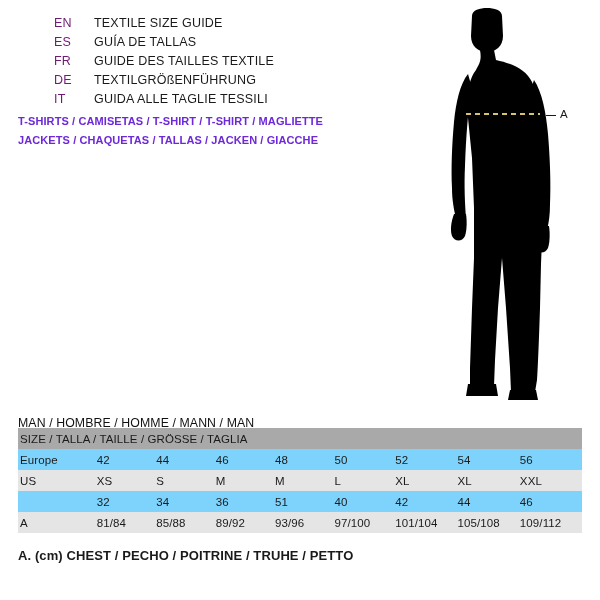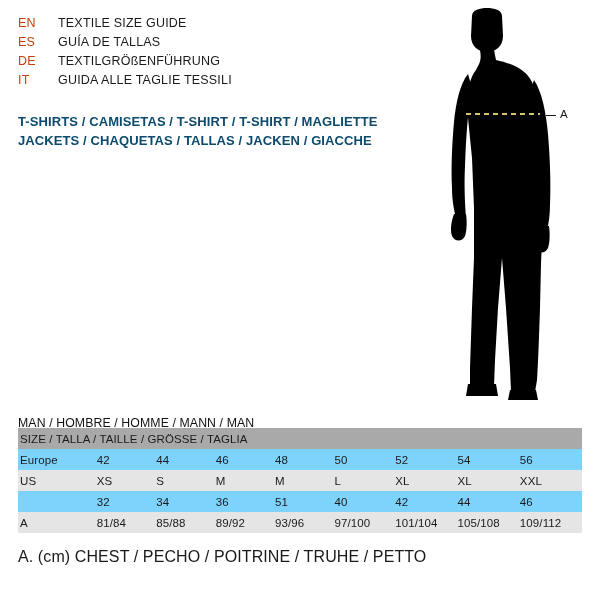--- a/index.html
+++ b/index.html
@@ -30,42 +30,43 @@
   }
   .lang-row {
     display: flex;
     align-items: baseline;
     height: 19px;
   }
   .lang-code {
     width: 40px;
     font-size: 12.5px;
     letter-spacing: 0.2px;
-    color: #c2410c;
+    color: #701a75;
+    margin-left: 36px;
   }
   .lang-text {
     font-size: 12.5px;
     letter-spacing: 0.2px;
     color: #1a1a1a;
     white-space: nowrap;
   }
 
   
   .category-block {
     position: absolute;
     left: 18px;
     top: 112px;
     width: 420px;
   }
   .category-line {
-    font-size: 13px;
+    font-size: 11px;
     font-weight: bold;
     letter-spacing: 0.1px;
     line-height: 19px;
-    color: #0c4a6e;
+    color: #6d28d9;
     white-space: nowrap;
   }
 
   
   .figure-wrap {
     position: absolute;
     left: 410px;
     top: 8px;
     width: 185px;
     height: 400px;
@@ -133,38 +134,43 @@
     width: 68px;
   }
   .head-span {
     padding-left: 2px !important;
   }
 
   .footnote {
     position: absolute;
     left: 18px;
     top: 548px;
-    font-size: 16px;
-    letter-spacing: 0.1px;
-    color: #1a1a1a;
+    font-size: 13px;
+    letter-spacing: 0.1px;
+    color: #1a1a1a;
+    font-weight: bold;
   }
 </style>
 </head>
 <body>
 
 <div class="page">
 
   <div class="lang-block">
     <div class="lang-row">
       <span class="lang-code">EN</span>
       <span class="lang-text">TEXTILE SIZE GUIDE</span>
     </div>
     <div class="lang-row">
       <span class="lang-code">ES</span>
       <span class="lang-text">GUÍA DE TALLAS</span>
+    </div>
+    <div class="lang-row">
+      <span class="lang-code">FR</span>
+      <span class="lang-text">GUIDE DES TAILLES TEXTILE</span>
     </div>
     <div class="lang-row">
       <span class="lang-code">DE</span>
       <span class="lang-text">TEXTILGRÖßENFÜHRUNG</span>
     </div>
     <div class="lang-row">
       <span class="lang-code">IT</span>
       <span class="lang-text">GUIDA ALLE TAGLIE TESSILI</span>
     </div>
   </div>

